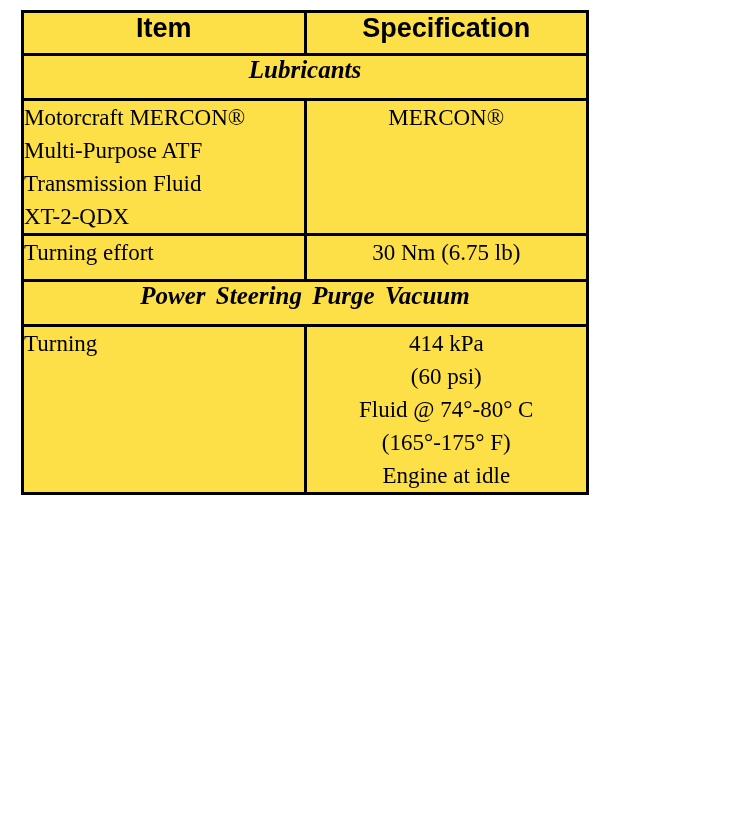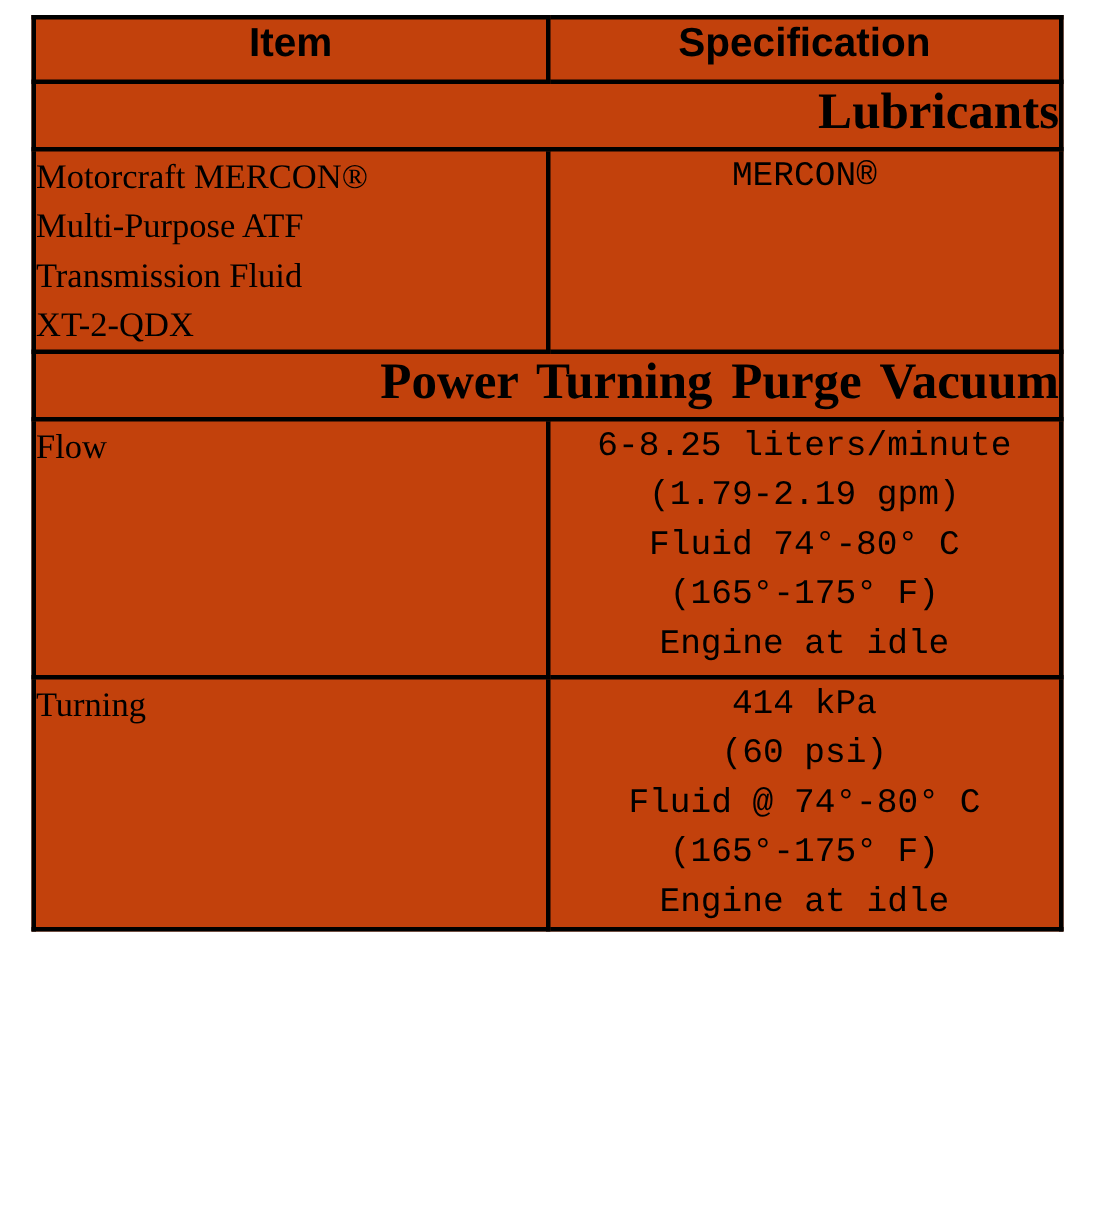--- a/index.html
+++ b/index.html
@@ -14,24 +14,24 @@
     position: relative;
     width: 736px;
     height: 818px;
     background: #ffffff;
     color: #000000;
   }
   table.spec-table {
     position: absolute;
     left: 21px;
     top: 10px;
-    width: 688px;
+    width: 568px;
     border-collapse: collapse;
     table-layout: fixed;
-    background: #c2410c;
+    background: #fde047;
   }
   table.spec-table th,
   table.spec-table td {
     border: 3px solid #000000;
     padding: 0;
     vertical-align: top;
     overflow: hidden;
   }
   
   tr.head-row { height: 43px; }
@@ -41,44 +41,44 @@
     font-size: 27px;
     text-align: center;
     vertical-align: middle;
     width: 50%;
   }
   
   tr.section-row { height: 45px; }
   td.section-cell {
     font-family: "Liberation Serif", serif;
     font-weight: bold;
-    font-size: 34px;
-    text-align: right;
+    font-size: 25px;
+    text-align: center;
     vertical-align: middle;
     padding-left: 10px;
     word-spacing: 4px;
+    font-style: italic;
   }
   
   td.item-cell, td.spec-cell {
     font-family: "Liberation Serif", serif;
     font-size: 23px;
     line-height: 33px;
     padding-top: 4px;
     white-space: pre-line;
   }
   td.item-cell {
     text-align: left;
     padding-left: 10px;
     padding-right: 6px;
   }
   td.spec-cell {
     text-align: center;
     padding-left: 4px;
     padding-right: 4px;
-    font-family: Liberation Mono, monospace;
   }
   tr.row-lubricant { height: 135px; }
   tr.row-simple    { height: 46px;  }
   tr.row-flow      { height: 172px; }
   tr.row-pressure  { height: 163px; }
 </style>
 </head>
 <body>
 
 <div class="page">
@@ -93,33 +93,29 @@
         <td class="section-cell" colspan="2">Lubricants</td>
       </tr>
       <tr class="row-lubricant">
         <td class="item-cell">Motorcraft MERCON®
 Multi-Purpose ATF
 Transmission Fluid
 XT-2-QDX</td>
         <td class="spec-cell">MERCON®</td>
       </tr>
 
+      <tr class="row-simple">
+        <td class="item-cell">Turning effort</td>
+        <td class="spec-cell">30 Nm (6.75 lb)</td>
+      </tr>
 
       <tr class="section-row">
-        <td class="section-cell" colspan="2">Power Turning Purge Vacuum</td>
+        <td class="section-cell" colspan="2">Power Steering Purge Vacuum</td>
       </tr>
 
-      <tr class="row-flow">
-        <td class="item-cell">Flow</td>
-        <td class="spec-cell">6-8.25 liters/minute
-(1.79-2.19 gpm)
-Fluid 74°-80° C
-(165°-175° F)
-Engine at idle</td>
-      </tr>
       <tr class="row-pressure">
         <td class="item-cell">Turning</td>
         <td class="spec-cell">414 kPa
 (60 psi)
 Fluid @ 74°-80° C
 (165°-175° F)
 Engine at idle</td>
       </tr>
     </tbody>
   </table>

